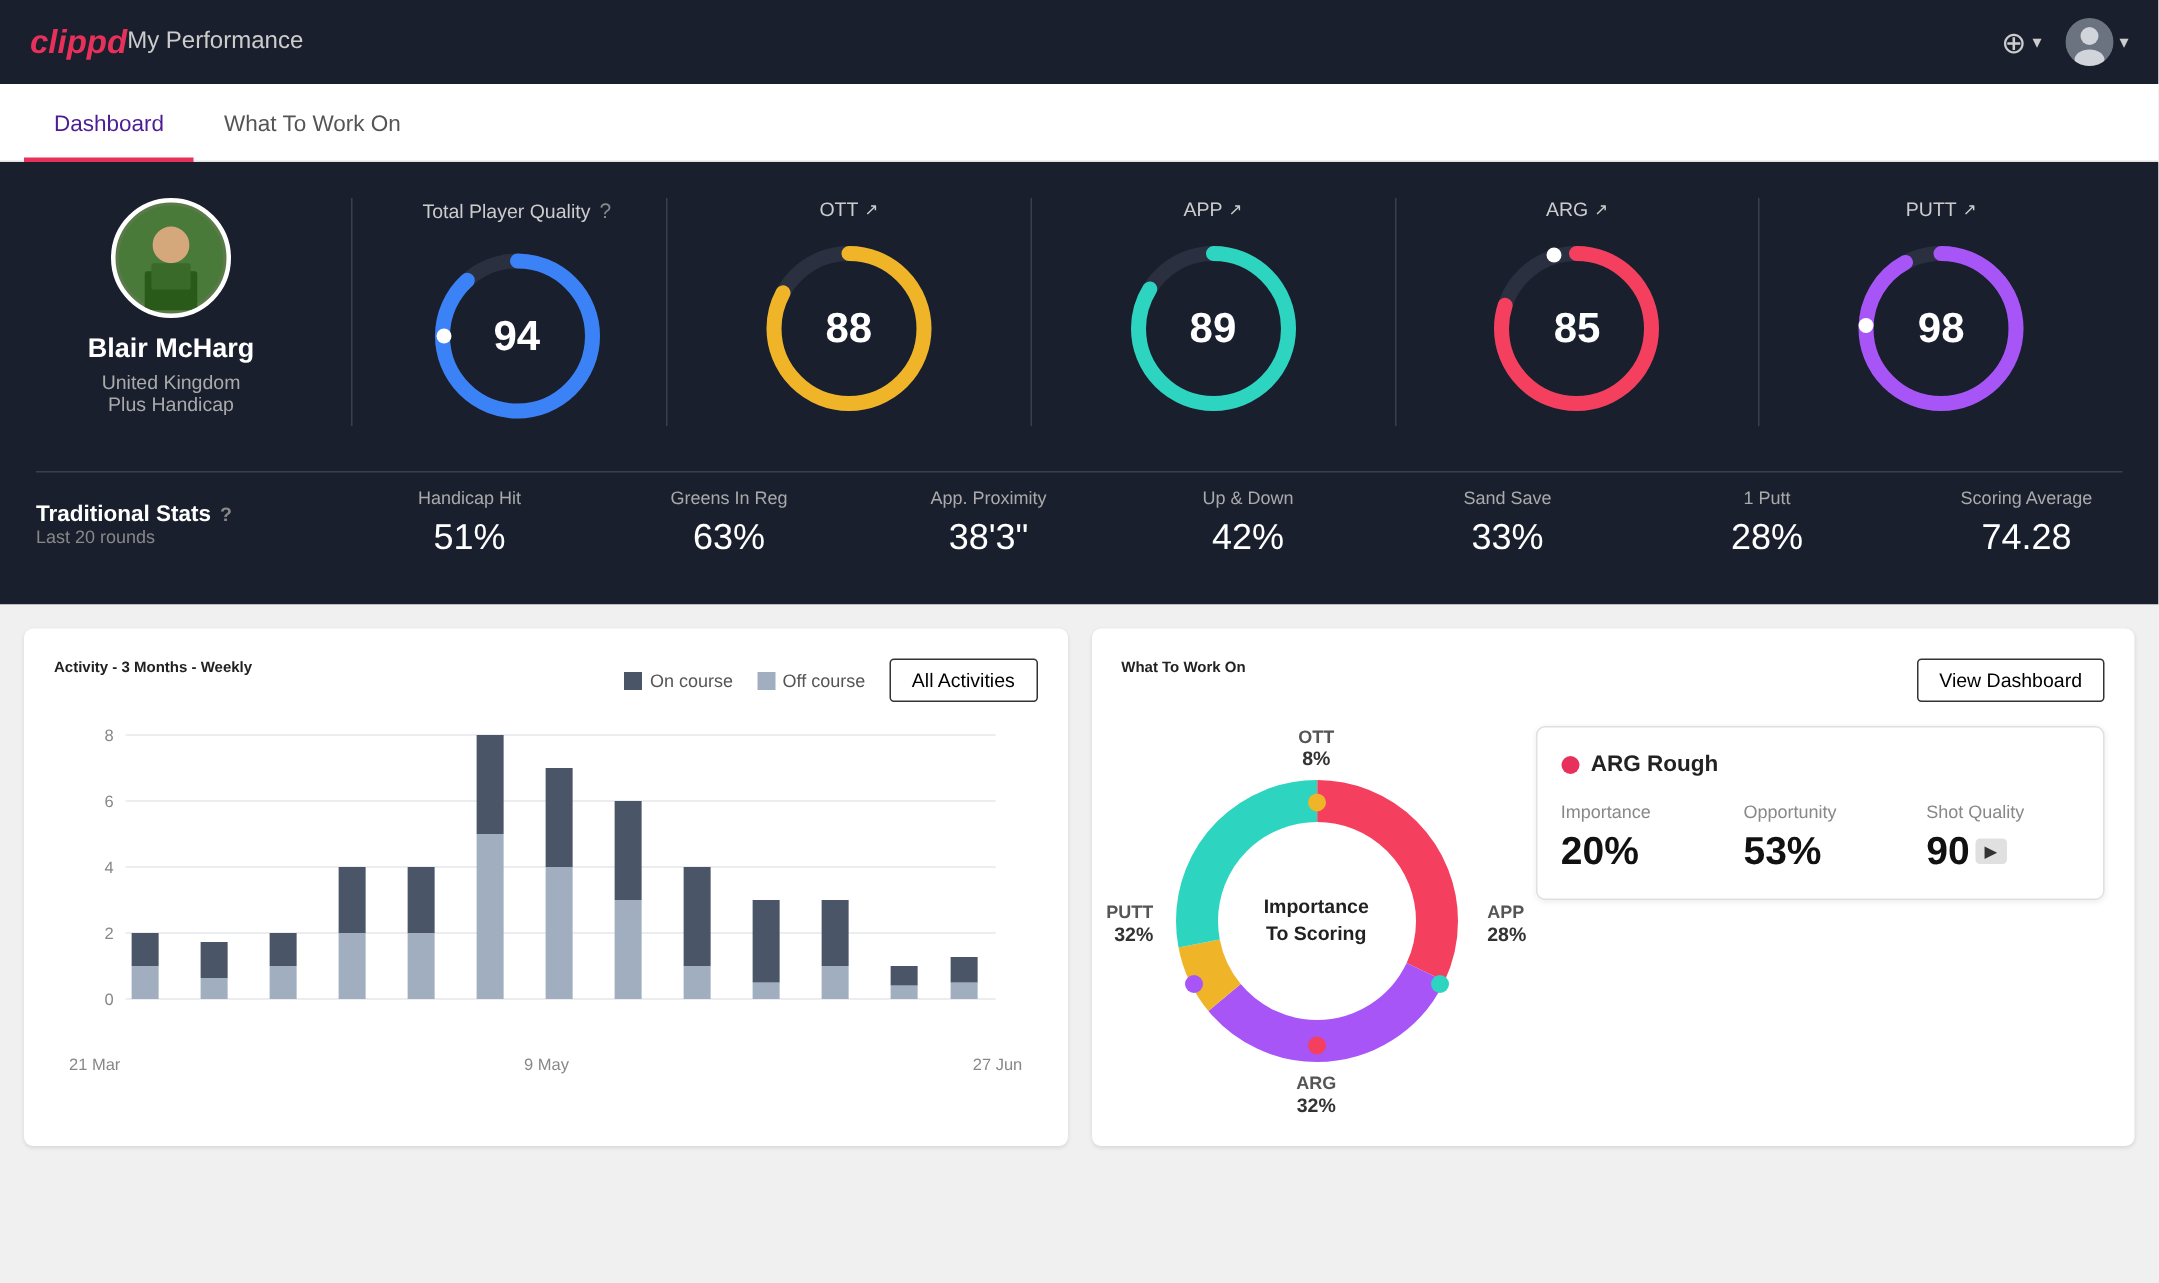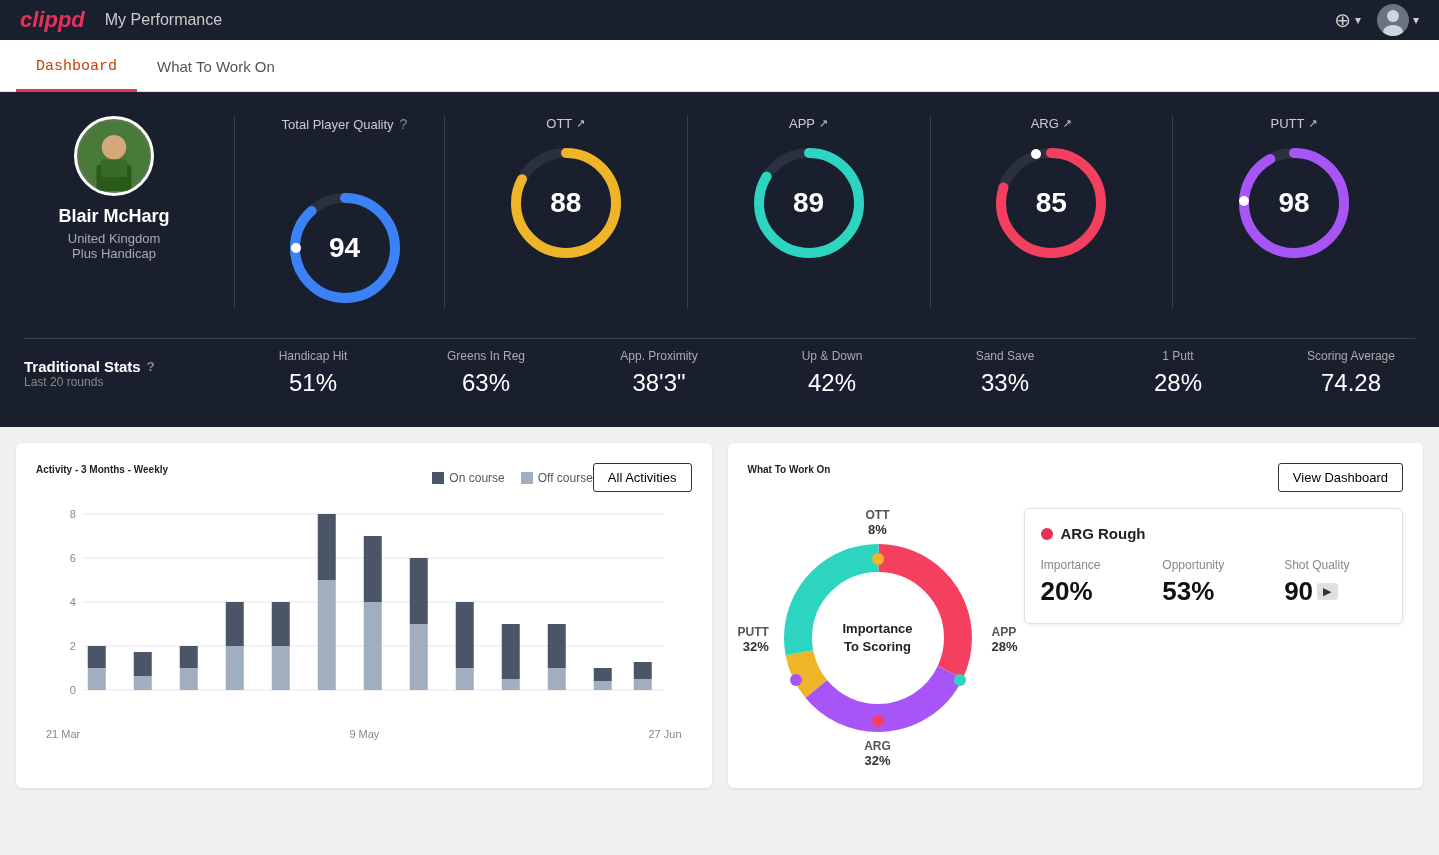--- a/index.html
+++ b/index.html
@@ -4,51 +4,51 @@
   <style>
     * { box-sizing: border-box; margin: 0; padding: 0; }
     body { font-family: -apple-system, BlinkMacSystemFont, 'Segoe UI', sans-serif; background: #f0f0f0; color: #333; }
 
     
     .header {
       background: #1a1f2e;
       display: flex;
       align-items: center;
       padding: 0 20px;
-      height: 40px;
+      height: 56px;
       justify-content: space-between;
     }
     .logo {
       display: flex;
       align-items: center;
       gap: 4px;
     }
     .logo-text { color: #e8315a; font-size: 22px; font-weight: bold; font-style: italic; }
-    .header-title { color: #ccc; font-size: 16px; margin-left: 20px; }
+    .header-title { color: #ccc; font-size: 16px; }
     .header-left { display: flex; align-items: center; }
     .header-right { display: flex; align-items: center; gap: 16px; }
     .header-icon { color: #ccc; font-size: 20px; cursor: pointer; display: flex; align-items: center; gap: 4px; }
     .avatar-circle { width: 32px; height: 32px; border-radius: 50%; background: #555; overflow: hidden; display: flex; align-items: center; justify-content: center; color: #fff; font-size: 13px; }
 
     
     .tabs {
       background: #fff;
       display: flex;
       padding: 0 16px;
       border-bottom: 1px solid #e0e0e0;
     }
     .tab {
       padding: 18px 20px 14px;
       font-size: 15px;
       color: #555;
       cursor: pointer;
       border-bottom: 3px solid transparent;
       margin-bottom: -1px;
     }
-    .tab.active { color: #c2410c; border-bottom: 3px solid #e8315a; font-weight: 500; font-family: Liberation Mono, monospace; }
+    .tab.active { color: #4c1d95; border-bottom: 3px solid #e8315a; font-weight: 500; }
 
     
     .hero {
       background: #1a1f2e;
       padding: 24px 24px 30px;
       display: flex;
       flex-direction: column;
       gap: 20px;
     }
     .hero-top {
@@ -84,21 +84,20 @@
       gap: 0;
     }
     .tpq-block {
       display: flex;
       flex-direction: column;
       align-items: center;
       justify-content: flex-start;
       min-width: 200px;
       padding: 0 20px;
       border-right: 1px solid #3a3f4e;
-      gap: 40px;
     }
     .tpq-label {
       color: #ccc;
       font-size: 13px;
       margin-bottom: 16px;
       display: flex;
       align-items: center;
       gap: 6px;
     }
     .tpq-label .help-icon { color: #888; font-size: 14px; cursor: pointer; }
@@ -396,21 +395,21 @@
       <div class="stat-val">74.28</div>
     </div>
   </div>
 </section>
 
 <div class="bottom-panels">
 
   <div class="panel">
     <div class="chart-header">
       <span class="panel-title">Activity - 3 Months - Weekly</span>
-      <div style="display:flex;align-items:center;gap:0;">
+      <div style="display:flex;align-items:center;gap:16px;">
         <div class="legend">
           <div class="legend-item">
             <div class="legend-dot" style="background:#4a5568;"></div>
             <span>On course</span>
           </div>
           <div class="legend-item">
             <div class="legend-dot" style="background:#a0aec0;"></div>
             <span>Off course</span>
           </div>
         </div>

